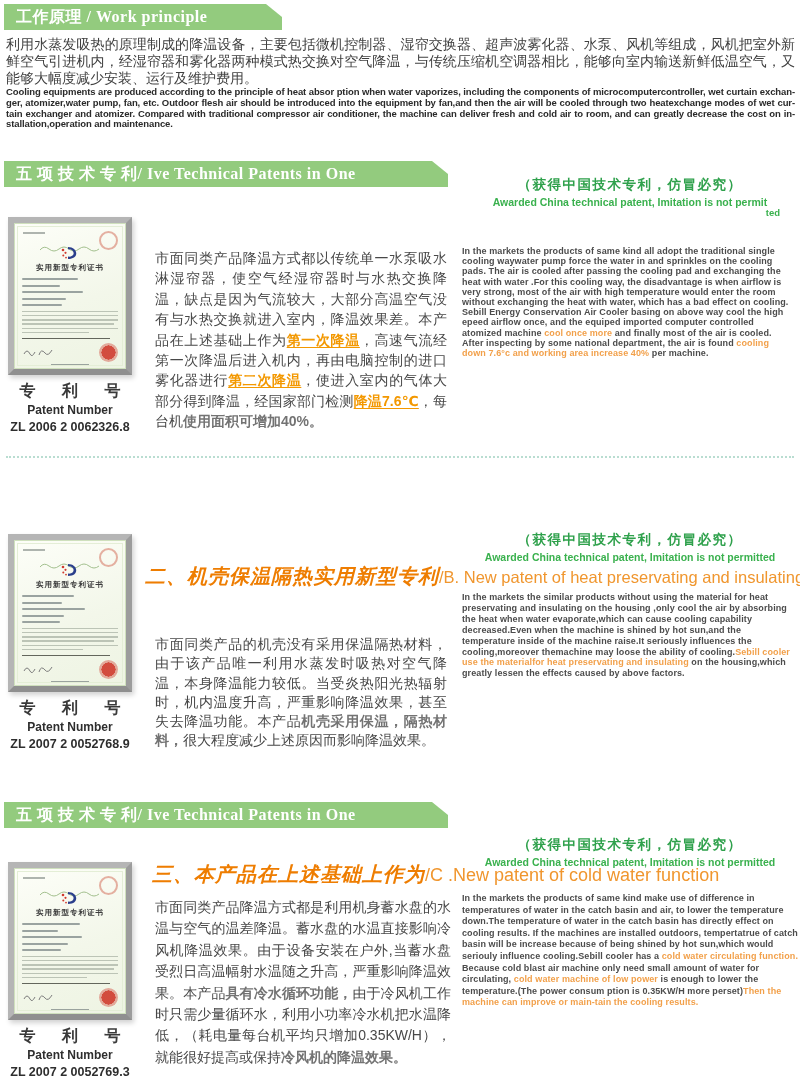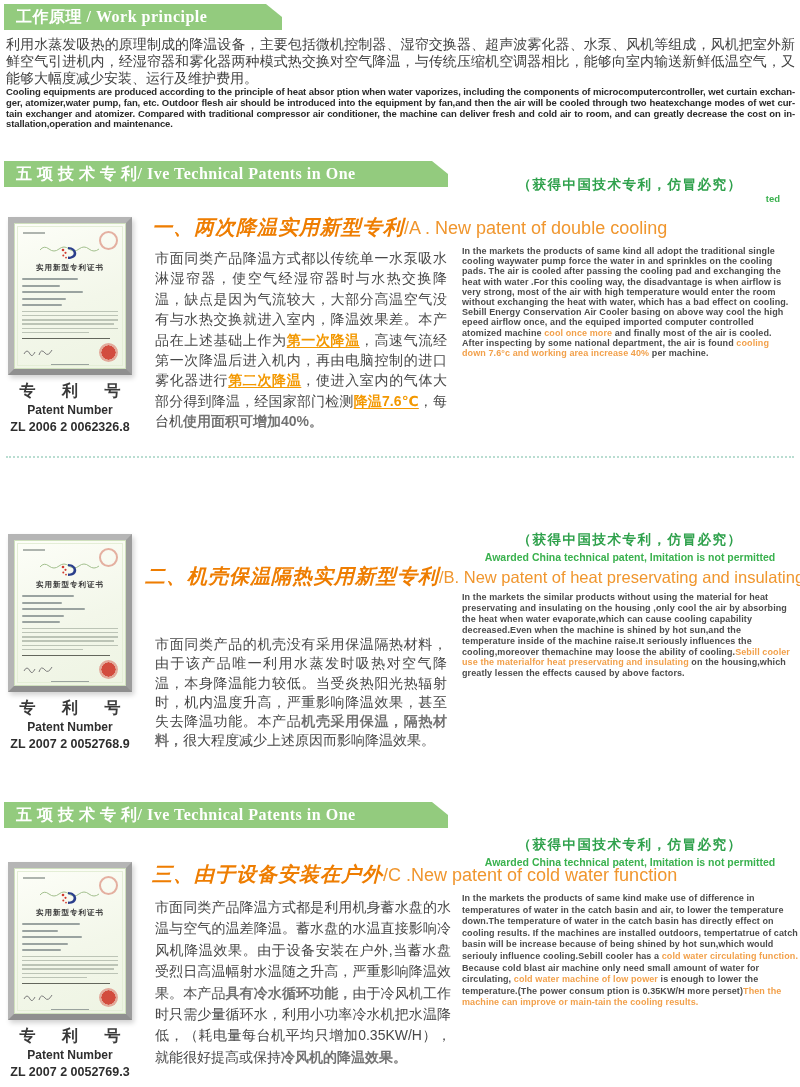--- a/index.html
+++ b/index.html
@@ -70,20 +70,21 @@
 <div id="page">
 
   <div class="banner" style="left:4px;top:4px;width:246px;">工作原理 / Work principle</div>
   <div class="intro-zh" style="left:6px;top:36px;width:789px;">利用水蒸发吸热的原理制成的降温设备，主要包括微机控制器、湿帘交换器、超声波雾化器、水泵、风机等组成，风机把室外新鲜空气引进机内，经湿帘器和雾化器两种模式热交换对空气降温，与传统压缩机空调器相比，能够向室内输送新鲜低温空气，又能够大幅度减少安装、运行及维护费用。</div>
   <div class="intro-en" style="left:6px;top:87px;width:789px;">Cooling equipments are produced according to the principle of heat absor ption when water vaporizes, including the components of microcomputercontroller, wet curtain exchan-ger, atomizer,water pump, fan, etc. Outdoor flesh air should be introduced into the equipment by fan,and then the air will be cooled through two heatexchange modes of wet cur-tain exchanger and atomizer. Compared with traditional compressor air conditioner, the machine can deliver fresh and cold air to room, and can greatly decrease the cost on in-stallation,operation and maintenance.</div>
 
   <div class="banner" style="left:4px;top:161px;width:412px;">五 项 技 术 专 利/ Ive Technical Patents in One</div>
 
   <div class="annot" style="left:470px;top:176px;width:320px;">
     <div class="a-zh">（获得中国技术专利，仿冒必究）</div>
+    <div class="a-en">Awarded China technical patent, Imitation is not permit</div>
     <div class="a-en2">ted</div>
   </div>
 
   <div class="cert-wrap" style="left:0px;top:217px;">
     <div class="cert-frame">
       <div class="cert-paper">
         <span class="cert-tl"></span>
         <span class="cert-seal-faint"></span>
         <div class="cert-orn">
           <svg width="64" height="7" viewBox="0 0 64 7">
@@ -127,23 +128,20 @@
         <div class="cert-bottom"></div>
       </div>
     </div>
     <div class="cert-num">
       <div class="pn-zh">专 利 号</div>
       <div class="pn-en">Patent Number</div>
       <div class="pn-no">ZL 2006 2 0062326.8</div>
     </div>
   </div>
 
-  <div class="sec-h" style="left:152px;top:214px;">
-    <span class="h-zh">一、两次降温实用新型专利</span><span class="h-en">/A . New patent of double cooling</span>
-  </div>
   <div class="col-zh" style="left:155px;top:248px;width:292px;line-height:20.4px;"><span>市面同类产品降温方式都以传统单一水泵吸水淋湿帘器，使空气经湿帘器时与水热交换降温，缺点是因为气流较大，大部分高温空气没有与水热交换就进入室内，降温效果差。本产品在上述基础上作为</span><span class="hl-u">第一次降温</span><span>，高速气流经第一次降温后进入机内，再由电脑控制的进口雾化器进行</span><span class="hl-u">第二次降温</span><span>，使进入室内的气体大部分得到降温，经国家部门检测</span><span class="hl-u">降温7.6℃</span><span>，每台机</span><span class="hl">使用面积可增加40%。</span></div>
   <div class="col-en" style="left:462px;top:246px;width:332px;line-height:10.2px;"><span>In the markets the products of same kind all adopt the traditional single cooling waywater pump force the water in and sprinkles on the cooling pads. The air is cooled after passing the cooling pad and exchanging the heat with water .For this cooling way, the disadvantage is when airflow is very strong, most of the air with high temperature would enter the room without exchanging the heat with water, which has a bad effect on cooling. Sebill Energy Conservation Air Cooler basing on above way cool the high epeed airflow once, and the equiped imported computer controlled atomized machine </span><span class="hl">cool once more</span><span> and finally most of the air is cooled. After inspecting by some national department, the air is found </span><span class="hl">cooling down 7.6°c and working area increase 40%</span><span> per machine.</span></div>
 
   <div class="divider" style="left:6px;top:456px;width:788px;"></div>
 
   <div class="annot" style="left:470px;top:531px;width:320px;">
     <div class="a-zh">（获得中国技术专利，仿冒必究）</div>
     <div class="a-en">Awarded China technical patent, Imitation is not permitted</div>
   </div>
 
@@ -262,18 +260,18 @@
       </div>
     </div>
     <div class="cert-num">
       <div class="pn-zh">专 利 号</div>
       <div class="pn-en">Patent Number</div>
       <div class="pn-no">ZL 2007 2 0052769.3</div>
     </div>
   </div>
 
   <div class="sec-h" style="left:152px;top:861px;">
-    <span class="h-zh">三、由于设备安装在户外</span><span class="h-en">/C .New patent of cold water function</span>
+    <span class="h-zh">三、本产品在上述基础上作为</span><span class="h-en">/C .New patent of cold water function</span>
   </div>
   <div class="col-zh" style="left:155px;top:897px;width:296px;line-height:21.4px;"><span>市面同类产品降温方式都是利用机身蓄水盘的水温与空气的温差降温。蓄水盘的水温直接影响冷风机降温效果。由于设备安装在户外,当蓄水盘受烈日高温幅射水温随之升高，严重影响降温效果。本产品</span><span class="hl">具有冷水循环功能，</span><span>由于冷风机工作时只需少量循环水，利用小功率冷水机把水温降低，（耗电量每台机平均只增加0.35KW/H），就能很好提高或保持</span><span class="hl">冷风机的降温效果。</span></div>
   <div class="col-en" style="left:462px;top:893px;width:336px;line-height:11.6px;"><span>In the markets the products of same kind make use of difference in temperatures of water in the catch basin and air, to lower the temperature down.The temperature of water in the catch basin has directly effect on cooling results. If the machines are installed outdoors, tempertatrue of catch basin will be increase because of being shined by hot sun,which would seriouly influence cooling.Sebill cooler has a </span><span class="hl">cold water circulating function.</span><span>  Because cold blast air machine only need small amount of water for circulating, </span><span class="hl">cold water machine of low power</span><span> is enough to lower the temperature.(The power consum ption is 0.35KW/H more perset)</span><span class="hl">Then the machine can improve or main-tain the cooling results.</span></div>
 
 </div>
 
 </body></html>

